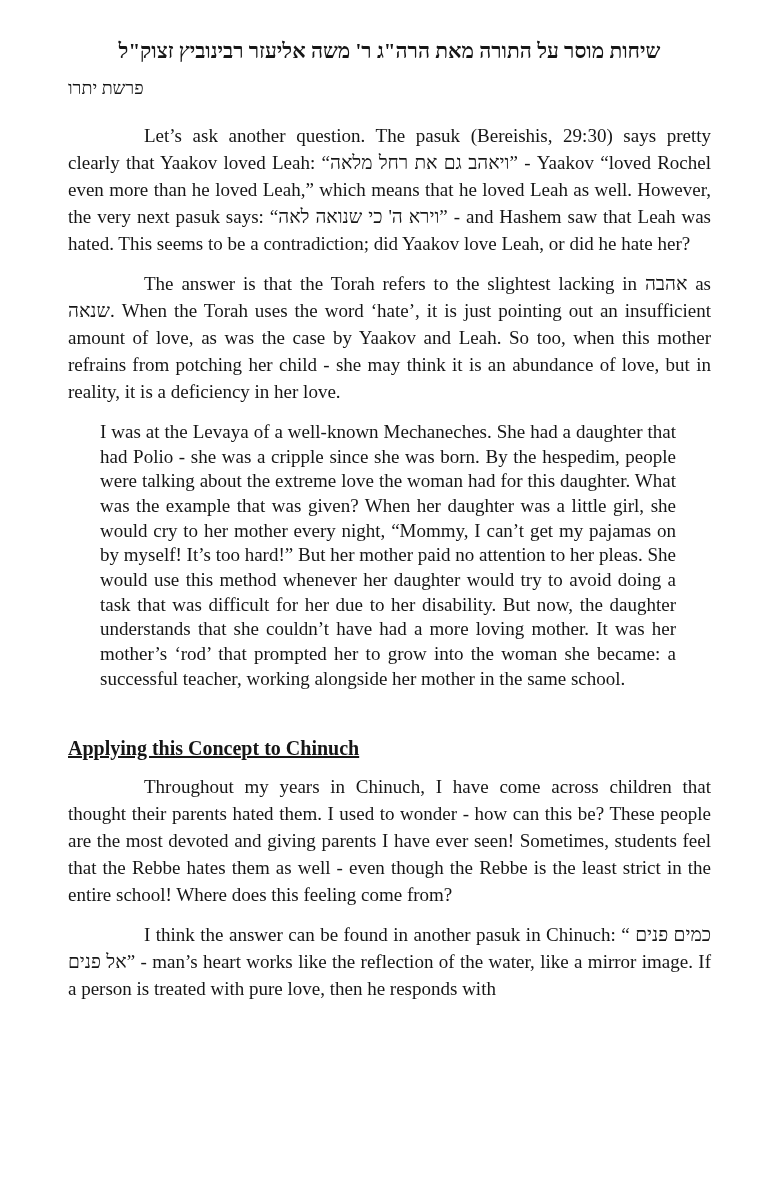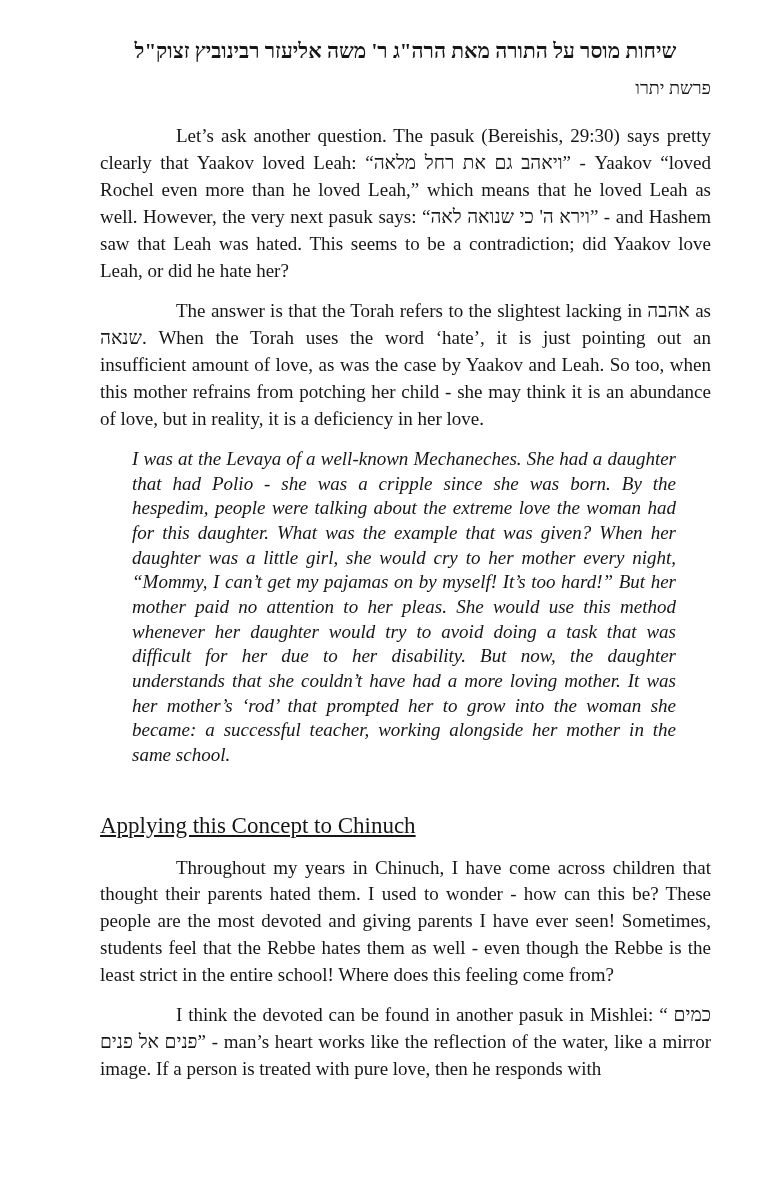--- a/index.html
+++ b/index.html
@@ -12,56 +12,55 @@
     height: 1200px;
     position: relative;
     overflow: hidden;
     font-family: "Liberation Serif", "DejaVu Serif", serif;
     color: #161616;
   }
   .page {
     box-sizing: border-box;
     width: 776px;
     height: 1028px;
-    padding: 38px 65px 0 100px;
+    padding: 38px 65px 0 68px;
     position: relative;
   }
   .doc-title {
     direction: rtl;
     text-align: center;
     font-weight: 700;
     font-size: 21px;
     line-height: 1.25;
     margin: 0 0 14px 0;
   }
   .doc-subtitle {
     direction: rtl;
-    text-align: right;
+    text-align: left;
     font-weight: 400;
     font-size: 18px;
     margin: 0 0 24px 0;
   }
   .block {
     font-size: 19px;
     line-height: 1.42;
     text-align: justify;
     margin: 0 0 13px 0;
   }
   .block.paragraph {
     text-indent: 76px;
   }
   .block.quote {
-    font-style: italic;
     margin: 14px 35px 2px 32px;
     line-height: 1.30;
     text-indent: 0;
   }
   .block.heading {
-    font-size: 23px;
-    font-weight: 400;
+    font-size: 20px;
+    font-weight: 700;
     text-decoration: underline;
     text-align: left;
     text-indent: 0;
     margin: 42px 0 12px 0;
   }
   .run-italic { }
   .run-hebrew {
     direction: rtl;
     unicode-bidi: isolate;
     margin-top: 14px;
@@ -103,17 +102,17 @@
   <h1 class="doc-title">שיחות מוסר על התורה מאת הרה"ג ר' משה אליעזר רבינוביץ זצוק"ל</h1>
 
   <h2 class="doc-subtitle">פרשת יתרו</h2>
 
   <div>
       <p class="block paragraph"><span>Let’s ask another question. The </span><span class="run-italic">pasuk</span><span> (Bereishis, 29:30) says pretty clearly that Yaakov loved Leah: “</span><span class="run-hebrew" dir="rtl">ויאהב גם את רחל מלאה</span><span>” - Yaakov “loved Rochel even more than he loved Leah,” which means that he loved Leah as well. However, the very next </span><span class="run-italic">pasuk</span><span> says: “</span><span class="run-hebrew" dir="rtl">וירא ה' כי שנואה לאה</span><span>” - and Hashem saw that Leah was hated. This seems to be a contradiction; did Yaakov love Leah, or did he hate her?</span></p>
       <p class="block paragraph"><span>The answer is that the Torah refers to the slightest lacking in </span><span class="run-hebrew" dir="rtl">אהבה</span><span> as </span><span class="run-hebrew" dir="rtl">שנאה</span><span>. When the Torah uses the word ‘hate’, it is just pointing out an insufficient amount of love, as was the case by Yaakov and Leah. So too, when this mother refrains from </span><span class="run-italic">potching</span><span> her child - she may think it is an abundance of love, but in reality, it is a deficiency in her love.</span></p>
       <p class="block quote"><span>I was at the Levaya of a well-known Mechaneches. She had a daughter that had Polio - she was a cripple since she was born. By the hespedim, people were talking about the extreme love the woman had for this daughter. What was the example that was given? When her daughter was a little girl, she would cry to her mother every night, “Mommy, I can’t get my pajamas on by myself! It’s too hard!” But her mother paid no attention to her pleas. She would use this method whenever her daughter would try to avoid doing a task that was difficult for her due to her disability. But now, the daughter understands that she couldn’t have had a more loving mother. It was her mother’s ‘rod’ that prompted her to grow into the woman she became: a successful teacher, working alongside her mother in the same school.</span></p>
       <h3 class="block heading"><span>Applying this Concept to Chinuch</span></h3>
       <p class="block paragraph"><span>Throughout my years in Chinuch, I have come across children that thought their parents hated them. I used to wonder - how can this be? These people are the most devoted and giving parents I have ever seen! Sometimes, students feel that the Rebbe hates them as well - even though the Rebbe is the least strict in the entire school! Where does this feeling come from?</span></p>
-      <p class="block paragraph"><span>I think the devoted can be found in another </span><span class="run-italic">pasuk</span><span> in Mishlei: “ </span><span class="run-hebrew" dir="rtl">כמים פנים אל פנים</span><span>” - man’s heart works like the reflection of the water, like a mirror image. If a person is treated with pure love, then he responds with</span></p>
+      <p class="block paragraph"><span>I think the answer can be found in another </span><span class="run-italic">pasuk</span><span> in Chinuch: “ </span><span class="run-hebrew" dir="rtl">כמים פנים אל פנים</span><span>” - man’s heart works like the reflection of the water, like a mirror image. If a person is treated with pure love, then he responds with</span></p>
     </div>
 
 
 </div>
 
 </body></html>

